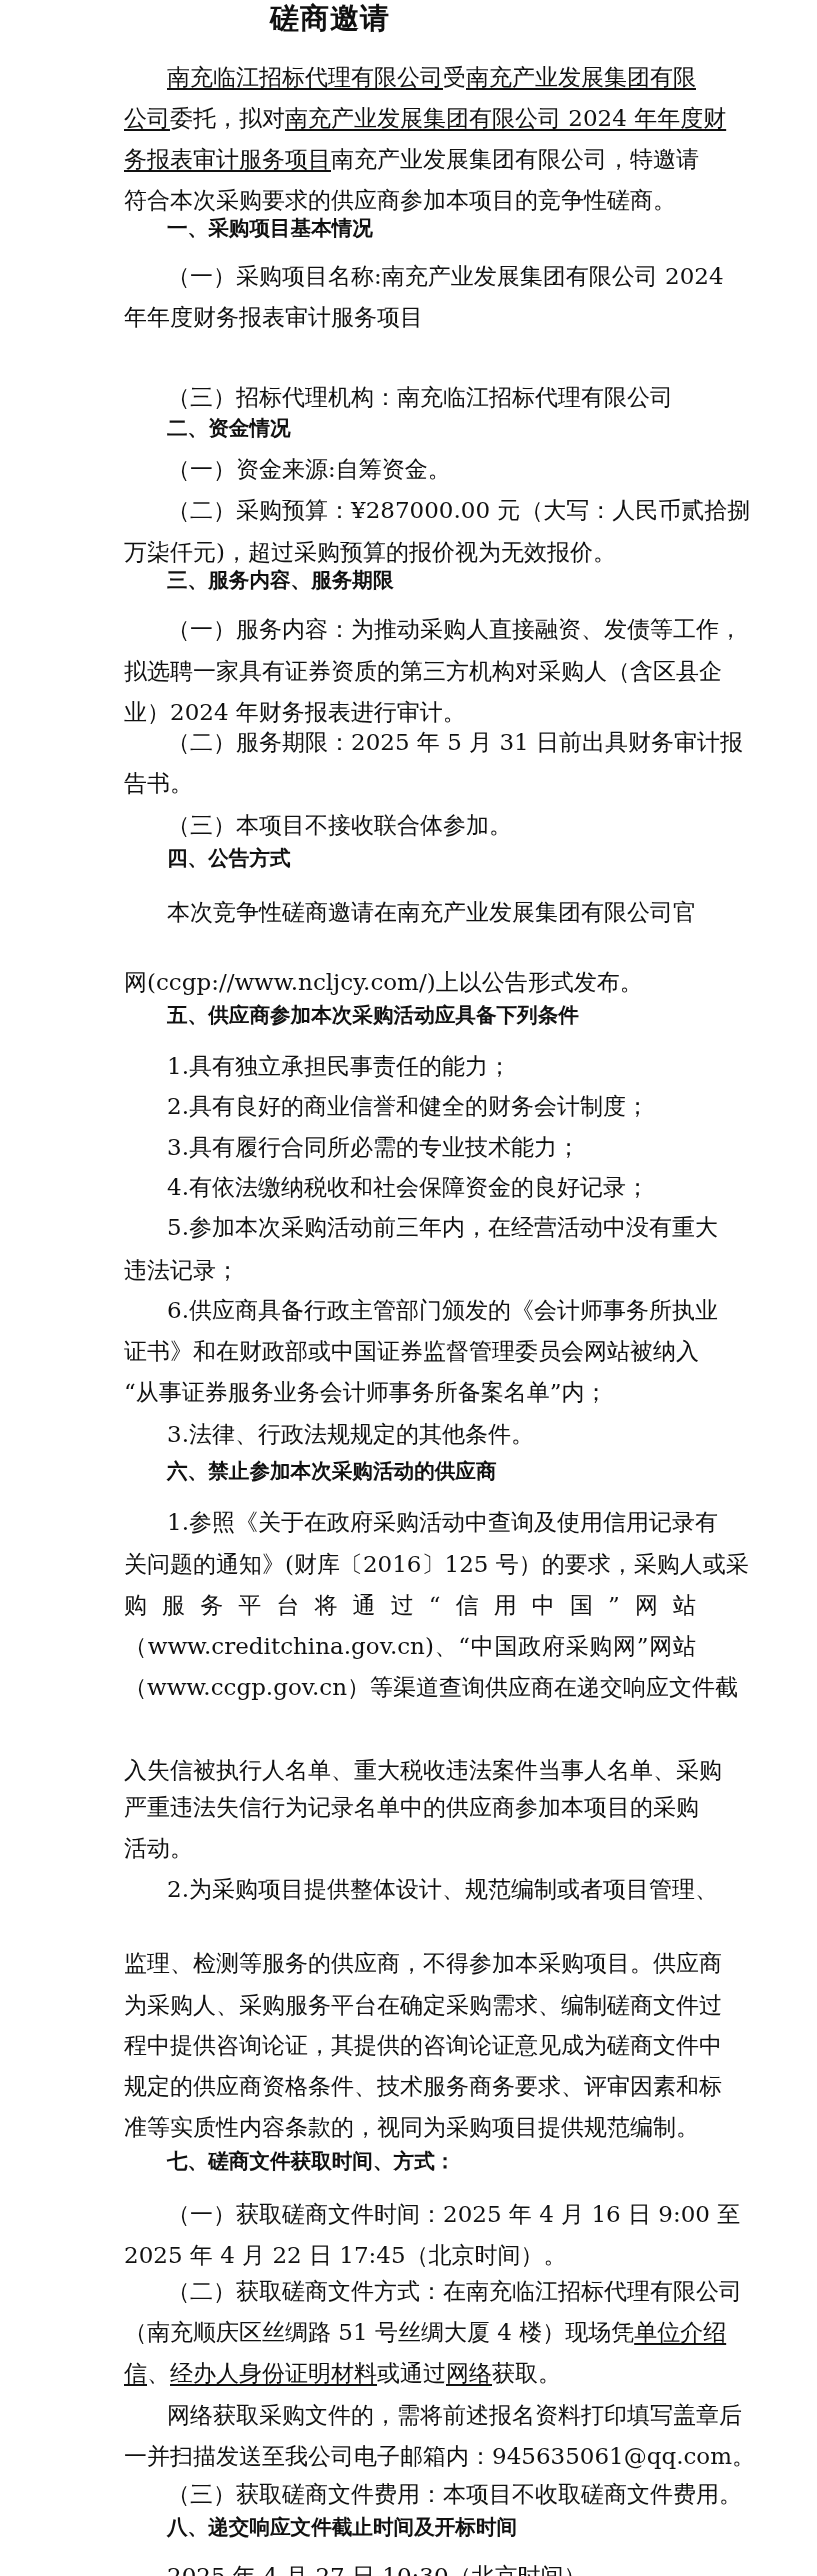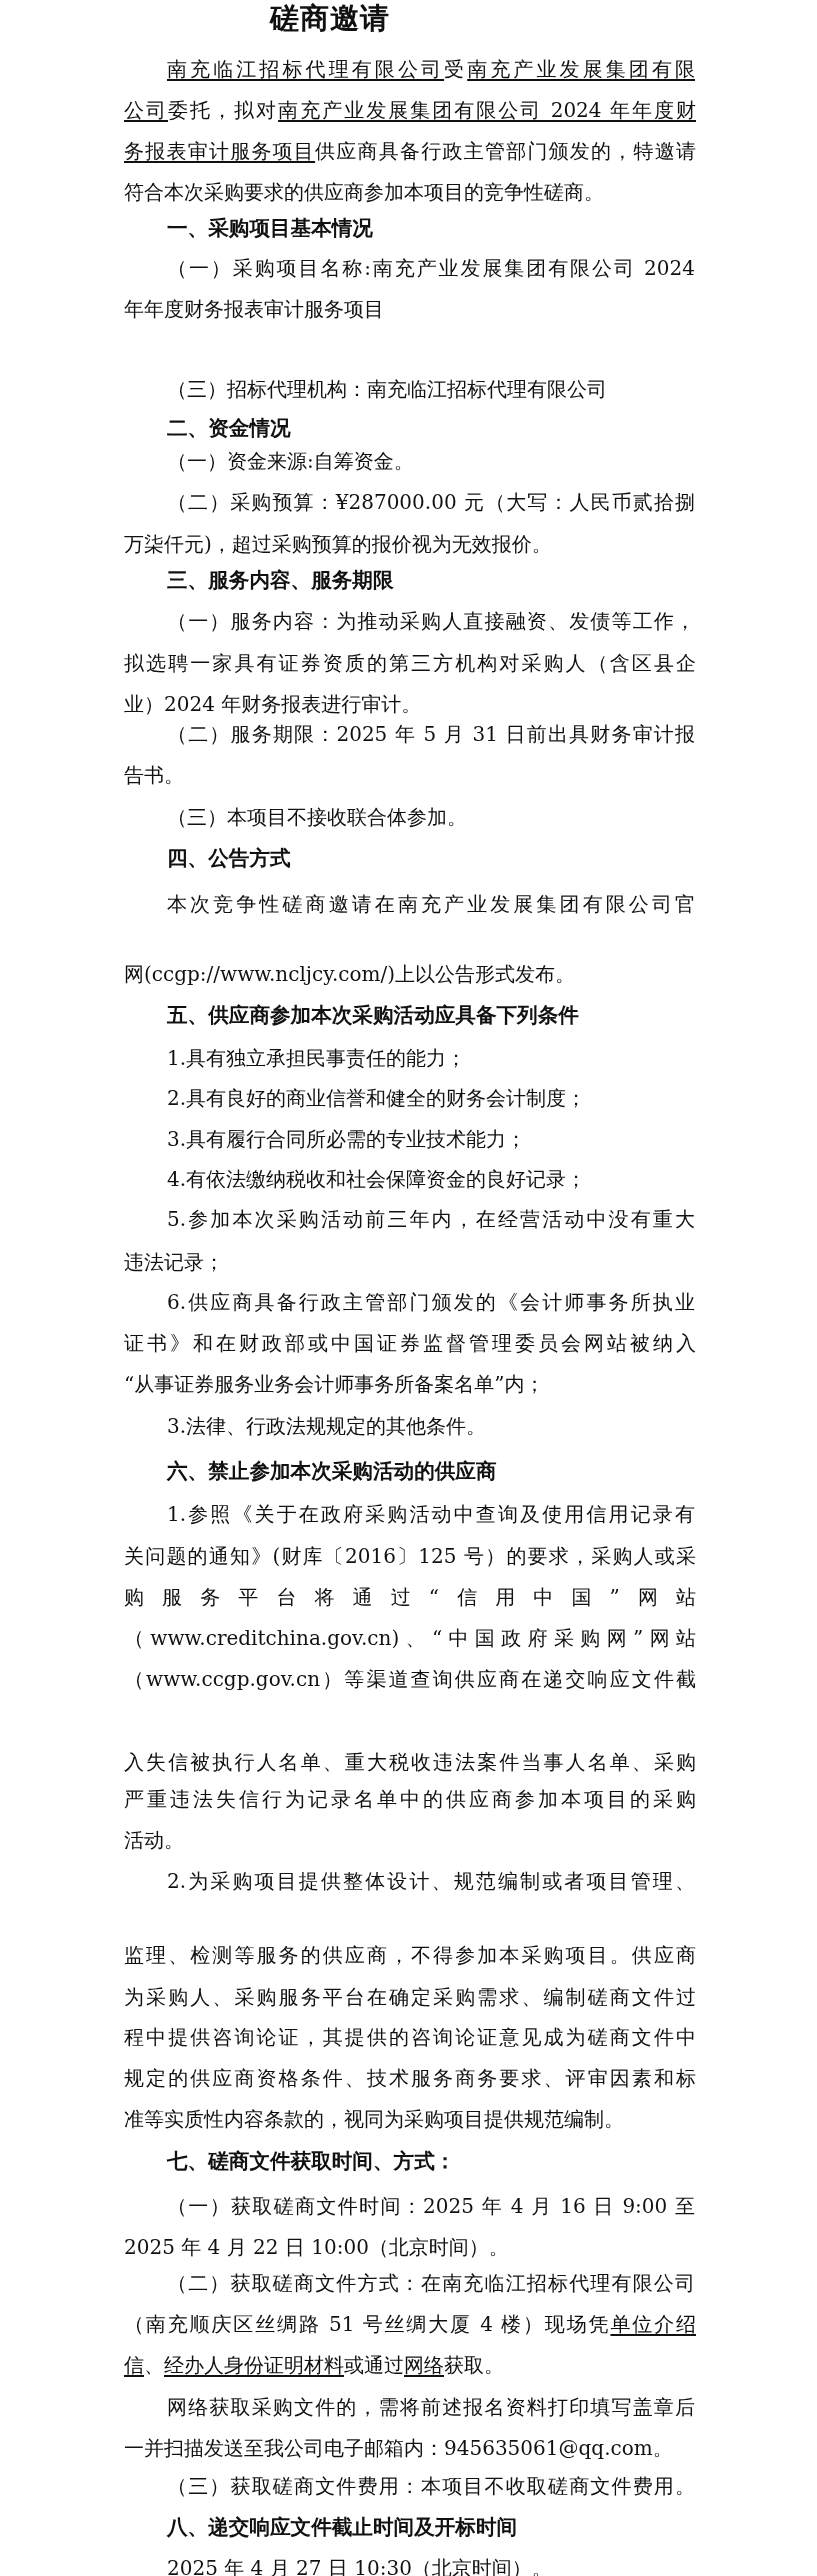--- a/index.html
+++ b/index.html
@@ -2,40 +2,40 @@
 <html style="font-size:8.2px"><head>
 <meta charset="utf-8">
 <style>
   html, body { margin: 0; padding: 0; background: #ffffff; }
   body { width: 818px; height: 3475px; position: relative; overflow: hidden;
          font-family: "DejaVu Serif", "Liberation Serif", serif; color: #111; }
   .page { position: absolute; left: 0; top: 0; width: 818px; height: 3475px; background: #fff; }
   .title { position: absolute; left: 0; top: 2.1px; width: 660px; text-align: center;
            font-family: "DejaVu Sans", "Liberation Sans", sans-serif; font-weight: bold;
            font-size: 29px; letter-spacing: 1px; line-height: 33px; }
-  .ln { position: absolute; font-size: 20px; line-height: 27px; white-space: nowrap;
-        height: 27px; }
+  .ln { position: absolute; font-size: 23px; line-height: 27px; white-space: nowrap;
+        height: 27px; margin-top: 8px; }
   .full { left: 124px; width: 572px; text-align: justify; text-align-last: justify; }
   .ind  { left: 167px; width: 528px; text-align: justify; text-align-last: justify; }
   .indl { left: 167px; }
   .left { left: 124px; }
   .h { position: absolute; left: 167px; font-family: "DejaVu Sans", "Liberation Sans", sans-serif;
        font-weight: bold; font-size: 20.6px; line-height: 27px; white-space: nowrap; }
   u { text-decoration: underline; text-decoration-thickness: 1.5px; text-underline-offset: 3.1px; }
 </style>
 </head>
 <body>
 
 <div class="page">
 
   <div class="title">磋商邀请</div>
 
   <div class="ln ind" style="top:56px"><u>南充临江招标代理有限公司</u><span>受</span><u>南充产业发展集团有限</u></div>
   <div class="ln full" style="top:97px"><u>公司</u><span>委托，拟对</span><u>南充产业发展集团有限公司 2024 年年度财</u></div>
-  <div class="ln full" style="top:138px"><u>务报表审计服务项目</u><span>供应商具备行政主管部门颁发的，特邀请</span></div>
+  <div class="ln full" style="top:138px"><u>务报表审计服务项目</u><span>南充产业发展集团有限公司，特邀请</span></div>
   <div class="ln left" style="top:179px">符合本次采购要求的供应商参加本项目的竞争性磋商。</div>
 
   <div class="h" style="top:215px">一、采购项目基本情况</div>
   <div class="ln ind" style="top:255px">（一）采购项目名称:南充产业发展集团有限公司 2024</div>
   <div class="ln left" style="top:296px">年年度财务报表审计服务项目</div>
   <div class="ln indl" style="top:376px">（三）招标代理机构：南充临江招标代理有限公司</div>
 
   <div class="h" style="top:415px">二、资金情况</div>
   <div class="ln indl" style="top:448px">（一）资金来源:自筹资金。</div>
   <div class="ln ind" style="top:489px">（二）采购预算：¥287000.00 元（大写：人民币贰拾捌</div>
@@ -76,21 +76,21 @@
   <div class="ln left" style="top:1827px">活动。</div>
   <div class="ln ind" style="top:1868px">2.为采购项目提供整体设计、规范编制或者项目管理、</div>
   <div class="ln full" style="top:1942px">监理、检测等服务的供应商，不得参加本采购项目。供应商</div>
   <div class="ln full" style="top:1984px">为采购人、采购服务平台在确定采购需求、编制磋商文件过</div>
   <div class="ln full" style="top:2065px">规定的供应商资格条件、技术服务商务要求、评审因素和标</div>
   <div class="ln full" style="top:2024px">程中提供咨询论证，其提供的咨询论证意见成为磋商文件中</div>
   <div class="ln left" style="top:2106px">准等实质性内容条款的，视同为采购项目提供规范编制。</div>
 
   <div class="h" style="top:2148px">七、磋商文件获取时间、方式：</div>
   <div class="ln ind" style="top:2193px">（一）获取磋商文件时间：2025 年 4 月 16 日 9:00 至</div>
-  <div class="ln left" style="top:2234px">2025 年 4 月 22 日 10:00（北京时间）。</div>
+  <div class="ln left" style="top:2234px">2025 年 4 月 22 日 17:45（北京时间）。</div>
   <div class="ln ind" style="top:2270px">（二）获取磋商文件方式：在南充临江招标代理有限公司</div>
   <div class="ln full" style="top:2311px"><span>（南充顺庆区丝绸路 51 号丝绸大厦 4 楼）现场凭</span><u>单位介绍</u></div>
   <div class="ln left" style="top:2352px"><u>信</u><span>、</span><u>经办人身份证明材料</u><span>或通过</span><u>网络</u><span>获取。</span></div>
   <div class="ln ind" style="top:2394px">网络获取采购文件的，需将前述报名资料打印填写盖章后</div>
   <div class="ln left" style="top:2435px">一并扫描发送至我公司电子邮箱内：945635061@qq.com。</div>
   <div class="ln ind" style="top:2473px">（三）获取磋商文件费用：本项目不收取磋商文件费用。</div>
 
   <div class="h" style="top:2514px">八、递交响应文件截止时间及开标时间</div>
   <div class="ln indl" style="top:2555px">2025 年 4 月 27 日 10:30（北京时间）。</div>
 

